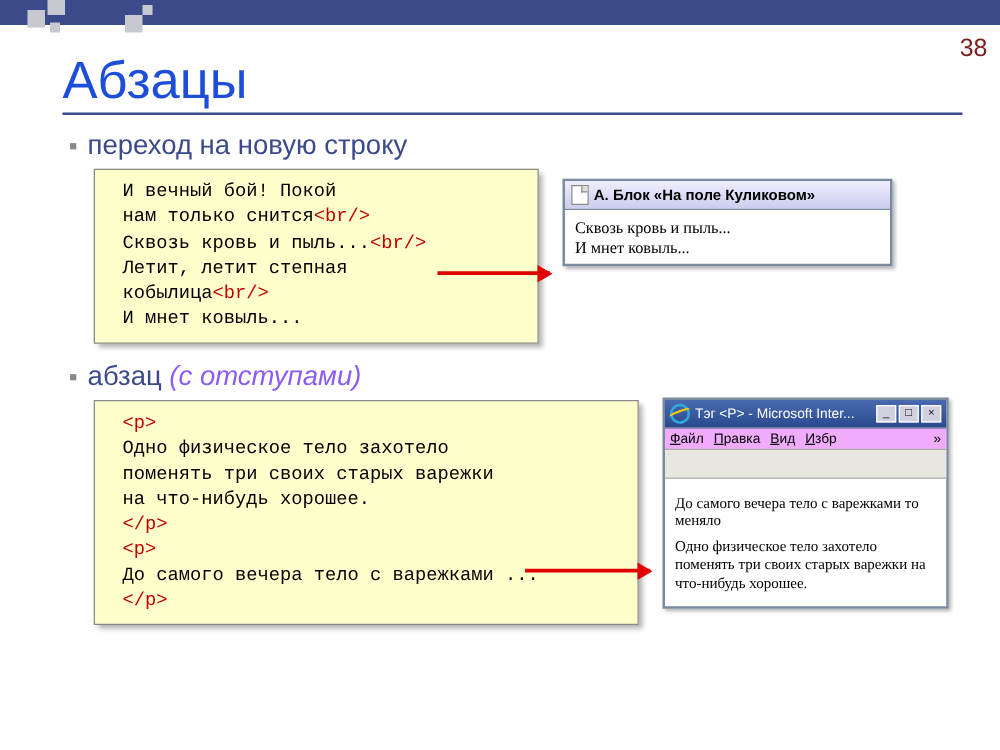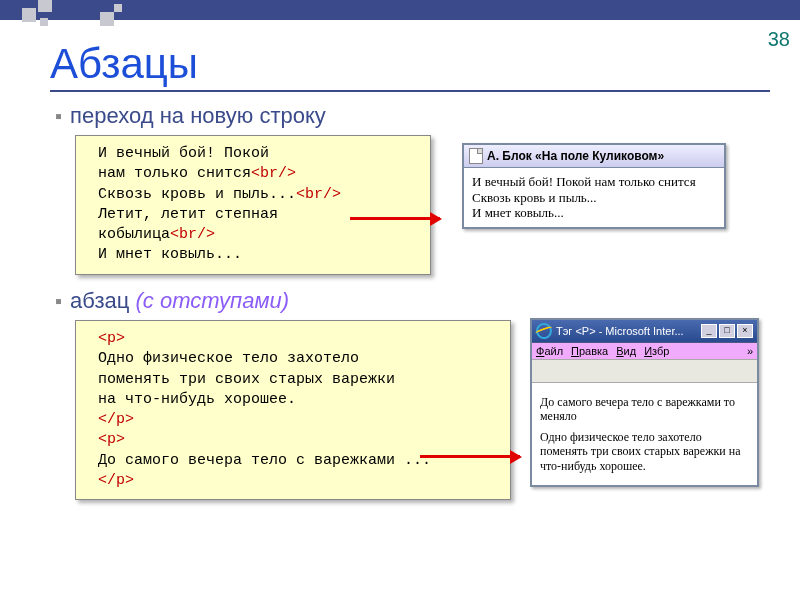--- a/index.html
+++ b/index.html
@@ -22,21 +22,21 @@
     background: #3a4a8a;
   }
   .top-deco .sq {
     position: absolute;
     width: 14px; height: 14px;
     background: #c8c8d0;
   }
   .page-num {
     position: absolute;
     top: 28px; right: 10px;
-    color: #0f766e;
+    color: #7f1d1d;
     font-size: 20px;
   }
   .title {
     position: absolute;
     top: 40px; left: 50px;
     font-size: 42px;
     color: #1d4ed8;
     border-bottom: 2px solid #3a4a8a;
     width: 720px;
     padding-bottom: 2px;
@@ -196,27 +196,26 @@
   <span class="dot">▪</span><span>переход на новую строку</span>
 </div>
 
 <div class="codebox" style="top:135px; left:75px; width:310px;"><span>И вечный бой! Покой</span>
 <span>нам только снится</span><span class="tag">&lt;br/&gt;</span>
 <span>Сквозь кровь и пыль...</span><span class="tag">&lt;br/&gt;</span>
 <span>Летит, летит степная</span>
 <span>кобылица</span><span class="tag">&lt;br/&gt;</span>
 <span>И мнет ковыль...</span></div>
 
-<div class="browserbox" style="top:143px; left:462px; width:260px;">
+<div class="browserbox" style="top:143px; left:450px; width:260px;">
   <div class="bb-title">
     <span class="doc-icon"></span>
     <span>А. Блок «На поле Куликовом»</span>
   </div>
   <div class="bb-content">
-    <div>И вечный бой! Покой нам только снится</div>
     <div>Сквозь кровь и пыль...</div>
     <div>И мнет ковыль...</div>
   </div>
 </div>
 
 <div class="arrow" style="top:217px; left:350px; width:90px;"></div>
 
 <div class="bullet-row" style="top:288px;">
   <span class="dot">▪</span><span>абзац</span><span class="grey"> (с отступами)</span>
 </div>

